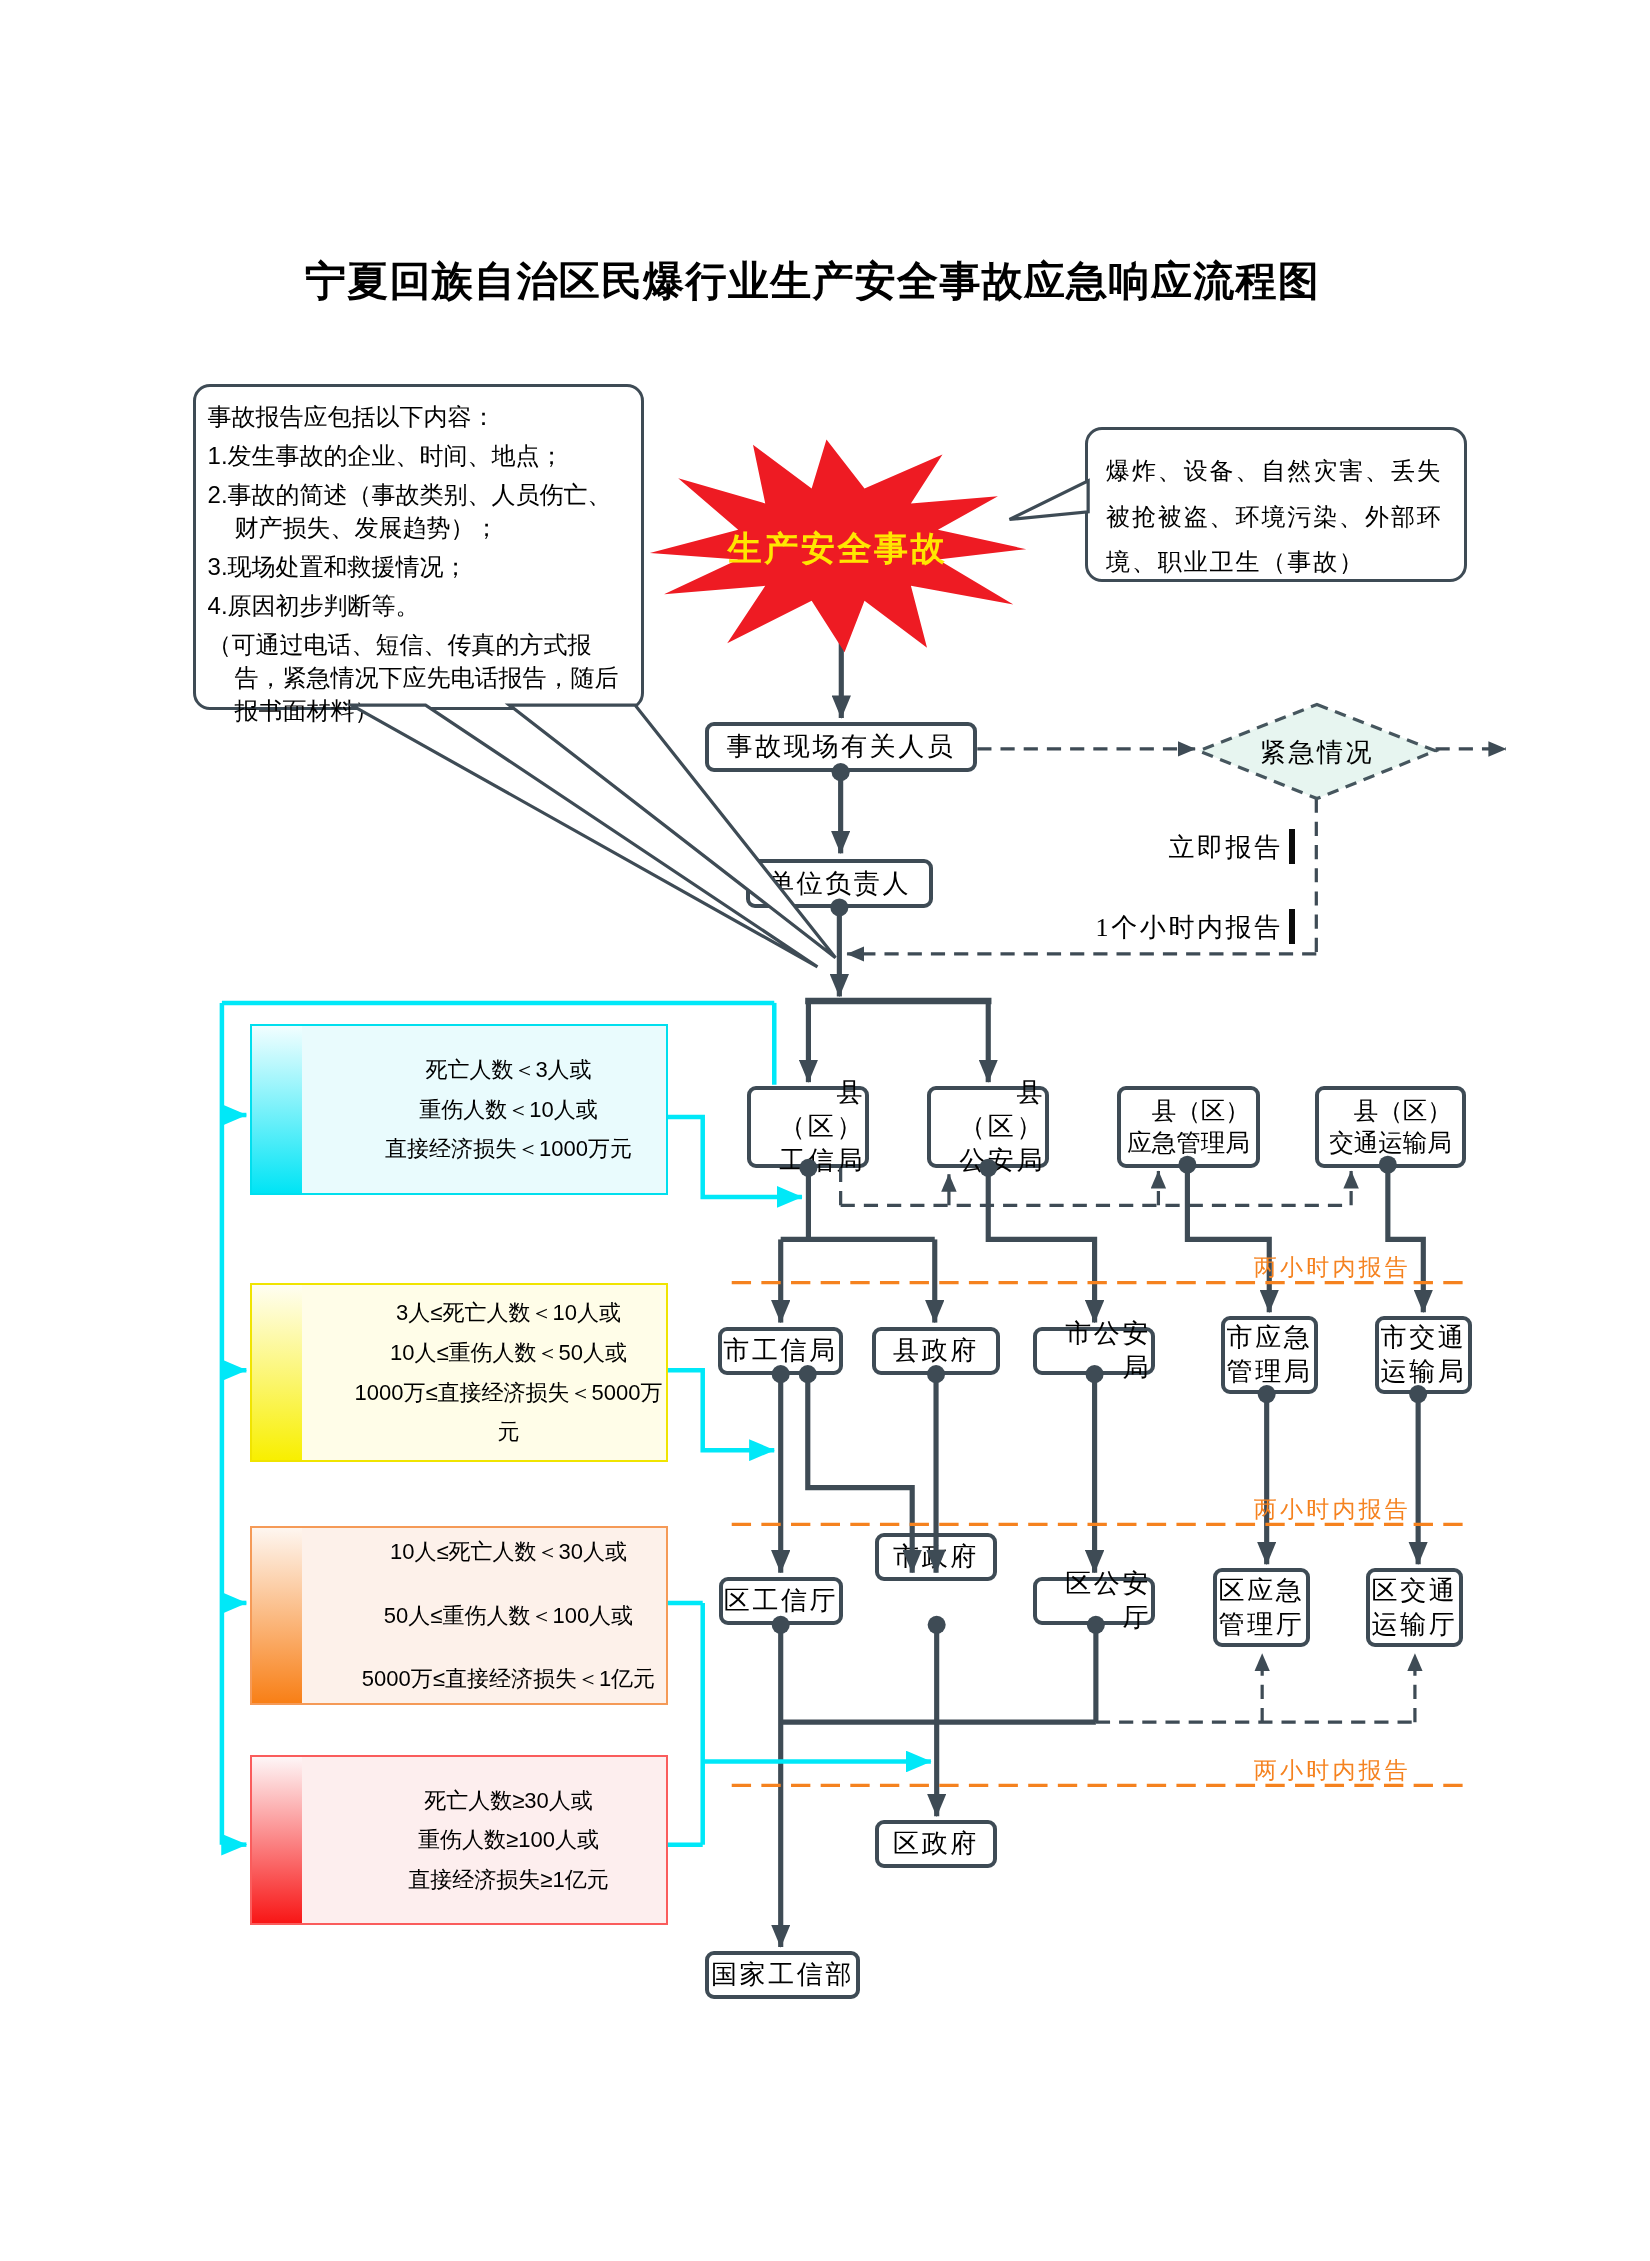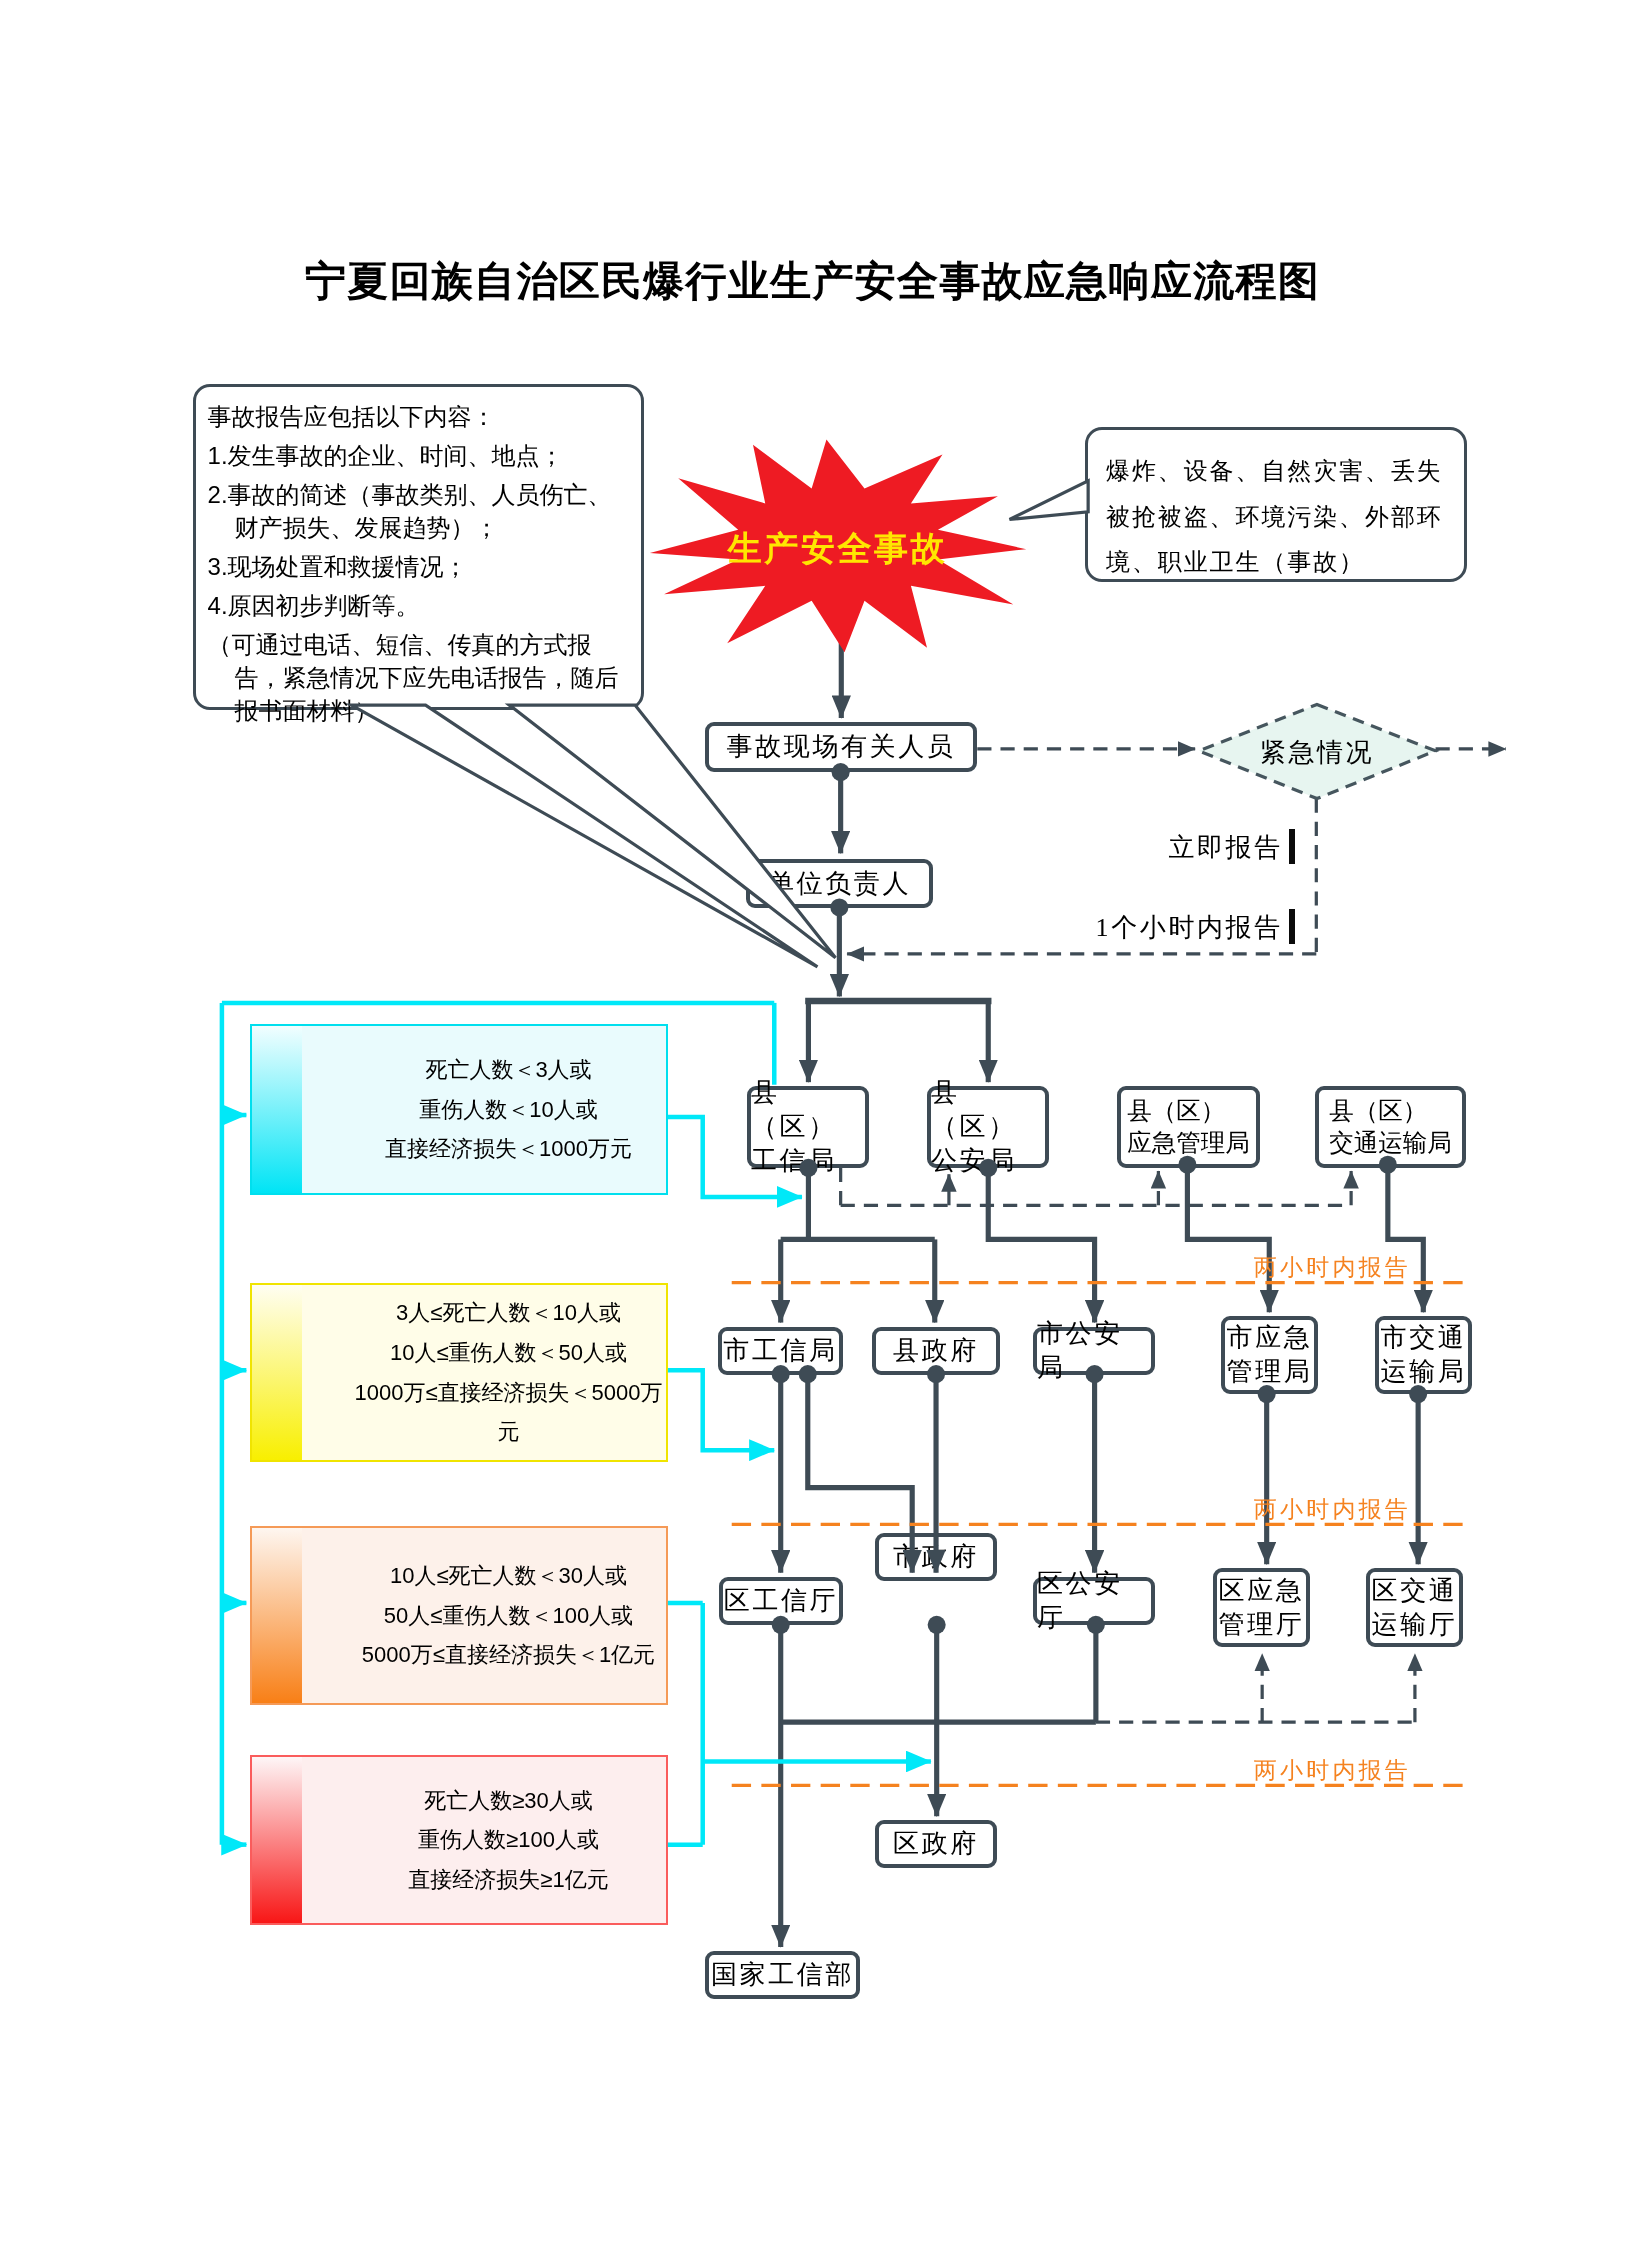--- a/index.html
+++ b/index.html
@@ -4,39 +4,39 @@
 <style>
   html,body{margin:0;padding:0;background:#ffffff;}
   #canvas{position:relative;width:1651px;height:2261px;background:#ffffff;overflow:hidden;
           font-family:"Liberation Sans","DejaVu Sans",sans-serif;color:#000;}
   .abs{position:absolute;box-sizing:border-box;}
   
   #title{left:284px;top:213px;width:1057px;text-align:center;font-size:41px;font-weight:bold;
          letter-spacing:1.3px;color:#000;margin-top:41px;}
   
   .node{border:4.5px solid #3e4b55;border-radius:9px;background:#fff;display:flex;align-items:center;
-        justify-content:center;text-align:left;font-size:26px;line-height:1.3;white-space:pre-line;
+        justify-content:center;text-align:right;font-size:26px;line-height:1.3;white-space:pre-line;
         letter-spacing:2.6px;z-index:1;}
   .tight{letter-spacing:0px;}
   
   .bubble{border:3.9px solid #3e4b55;border-radius:17px;background:#fff;z-index:1;}
   #callout{left:193px;top:384px;width:451px;height:326px;padding:13px 9px 10.3px 11.6px;font-size:24px;line-height:1.38;}
   #callout .hang{padding-left:27px;text-indent:-27px;margin-bottom:5.8px;}
   #callout .head{margin-bottom:5.8px;}
   #hazard{left:1085px;top:427px;width:382px;height:155px;padding:18px 15.5px 0 18px;font-size:24px;
           line-height:1.9;letter-spacing:1.9px;}
   
   .sev{width:418px;height:171px;border:2.6px solid;display:flex;flex-direction:column;justify-content:center;
        text-align:center;font-size:22px;line-height:1.8;padding-left:99px;z-index:1;}
   .strip{position:absolute;left:0;top:0;bottom:0;width:50px;}
   #sev1{left:250px;top:1024px;background:#e9fbfd;border-color:#00dfee;}
   #sev1 .strip{background:linear-gradient(#f2feff,#00e4f5);}
   #sev2{left:250px;top:1283px;height:179px;background:#fffde8;border-color:#f0e400;}
   #sev2 .strip{background:linear-gradient(#fffef2,#f8ef00);}
-  #sev3{left:250px;top:1526px;height:179px;background:#fdf1ea;border-color:#f59a57;}
+  #sev3{left:250px;top:1526px;height:179px;background:#fdf1ea;border-color:#f59a57;gap:24px;}
   #sev3 .strip{background:linear-gradient(#fef6f0,#f87f16);}
   #sev4{left:250px;top:1755px;height:170px;background:#fdeeee;border-color:#fa5c5c;}
   #sev4 .strip{background:linear-gradient(#fef6f7,#f81616);}
   
   .lab{z-index:3;font-family:"Liberation Serif","DejaVu Serif",serif;}
   #starText{left:670px;top:526px;width:335px;text-align:center;font-size:34px;font-weight:bold;
             color:#ffe600;letter-spacing:2.6px;z-index:3;font-family:"Liberation Sans",sans-serif;}
   #diamondText{left:1241px;top:735px;width:152px;text-align:center;font-size:26px;letter-spacing:2.6px;z-index:3;}
   .rep{font-size:26px;text-align:right;letter-spacing:2.6px;}
   #repNow{left:1134px;top:829px;width:161px;}

